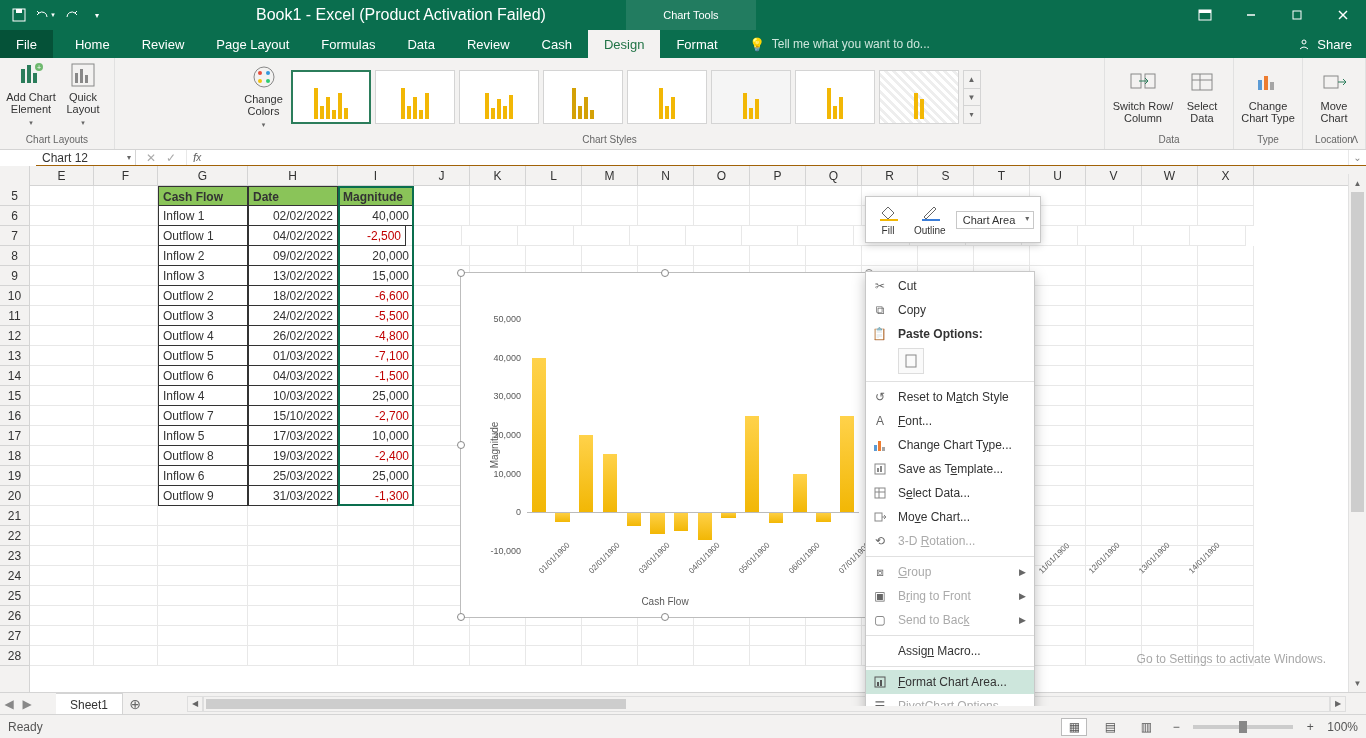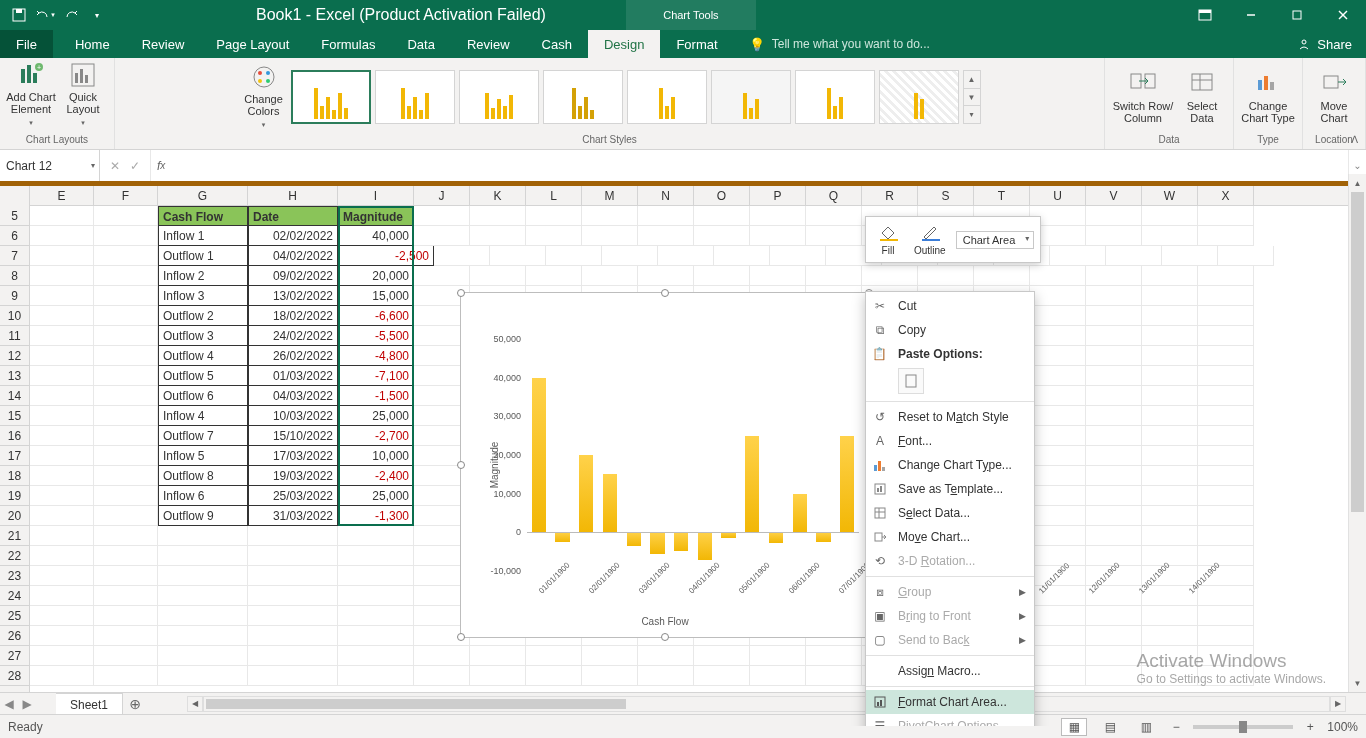--- a/index.html
+++ b/index.html
@@ -34,21 +34,21 @@
 .chart-style-gallery { display: flex; gap: 4px; align-items: center; }
 .style-thumb { width: 80px; height: 54px; border: 1px solid #d4d4d4; background: #fff; cursor: pointer; position: relative; display:flex; align-items:flex-end; justify-content:center; gap:2px; padding:4px; }
 .style-thumb.sel { border: 1px solid #2b7d5b; box-shadow: 0 0 0 1px #2b7d5b inset; }
 .style-thumb .bar { width: 4px; background: #f2b705; }
 .gallery-nav { width: 18px; height: 54px; display: flex; flex-direction: column; border: 1px solid #d4d4d4; }
 .gallery-nav div { flex: 1; display: flex; align-items: center; justify-content: center; cursor: pointer; font-size: 8px; color: #666; border-bottom: 1px solid #d4d4d4; }
 .gallery-nav div:last-child { border-bottom: none; }
 .ribbon-collapse { position: absolute; right: 8px; bottom: 4px; font-size: 10px; color: #666; cursor: pointer; }
 
 
-.fxrow { height: 36px; border-bottom: 5px solid #a16207; display: flex; align-items: stretch; background: #fff; }
+.fxrow { height: 16px; border-bottom: 1px solid #a16207; display: flex; align-items: stretch; background: #fff; margin-left: 36px; }
 .namebox { width: 100px; border-right: 1px solid #d4d4d4; display: flex; align-items: center; padding: 0 6px; font-size: 12px; position: relative; }
 .namebox .dd { position: absolute; right: 4px; font-size: 8px; color: #666; }
 .fx-icons { display: flex; align-items: center; gap: 10px; padding: 0 10px; color: #aaa; font-size: 12px; border-right: 1px solid #e8e8e8;}
 .fx-icons span { cursor: pointer; }
 .fx-label { width: 20px; display: flex; align-items: center; justify-content: center; font-style: italic; font-size: 12px; color: #666; }
 .formula-input { flex: 1; border: none; outline: none; padding: 0 6px; font-size: 12px; }
 .fx-expand { width: 18px; display:flex; align-items:center; justify-content:center; color:#888; font-size:10px; border-left:1px solid #e8e8e8; }
 
 
 .sheet-area { position: relative; height: 540px; background: #fff; overflow: hidden; }
@@ -488,21 +488,21 @@
         <div class="cell" style="width: 56px;"></div>
         <div class="cell" style="width: 56px;"></div>
         <div class="cell" style="width: 56px;"></div>
         <div class="cell" style="width: 56px;"></div>
       </div>
       <div class="cellrow">
         <div class="cell" style="width: 64px;"></div>
         <div class="cell" style="width: 64px;"></div>
         <div class="cell bord" style="width: 90px;">Outflow 1</div>
         <div class="cell bord num" style="width: 90px;">04/02/2022</div>
-        <div class="cell bord num neg" style="width: 96px;">-2,500</div>
+        <div class="cell bord num neg" style="width: 68px;">-2,500</div>
         <div class="cell" style="width: 56px;"></div>
         <div class="cell" style="width: 56px;"></div>
         <div class="cell" style="width: 56px;"></div>
         <div class="cell" style="width: 56px;"></div>
         <div class="cell" style="width: 56px;"></div>
         <div class="cell" style="width: 56px;"></div>
         <div class="cell" style="width: 56px;"></div>
         <div class="cell" style="width: 56px;"></div>
         <div class="cell" style="width: 56px;"></div>
         <div class="cell" style="width: 56px;"></div>
@@ -1193,21 +1193,20 @@
         </span>
         <span><span class="underline-key">F</span>ormat Chart Area...</span>
       </div>
     <div class="ctxitem dis">
         <span class="ico">☰</span>
         <span>PivotChart <span class="underline-key">O</span>ptions...</span>
       </div>
   </div>
 
   <div class="watermark">
-    <div class="l1">Activate Windows</div>
     <div class="l2">Go to Settings to activate Windows.</div>
   </div>
 </div>
 
 <div class="vscroll">
   <div class="btn">▲</div>
   <div class="track">
       <div class="thumb"></div>
     </div>
   <div class="btn" style="position:absolute;bottom:0;width:100%">▼</div>

